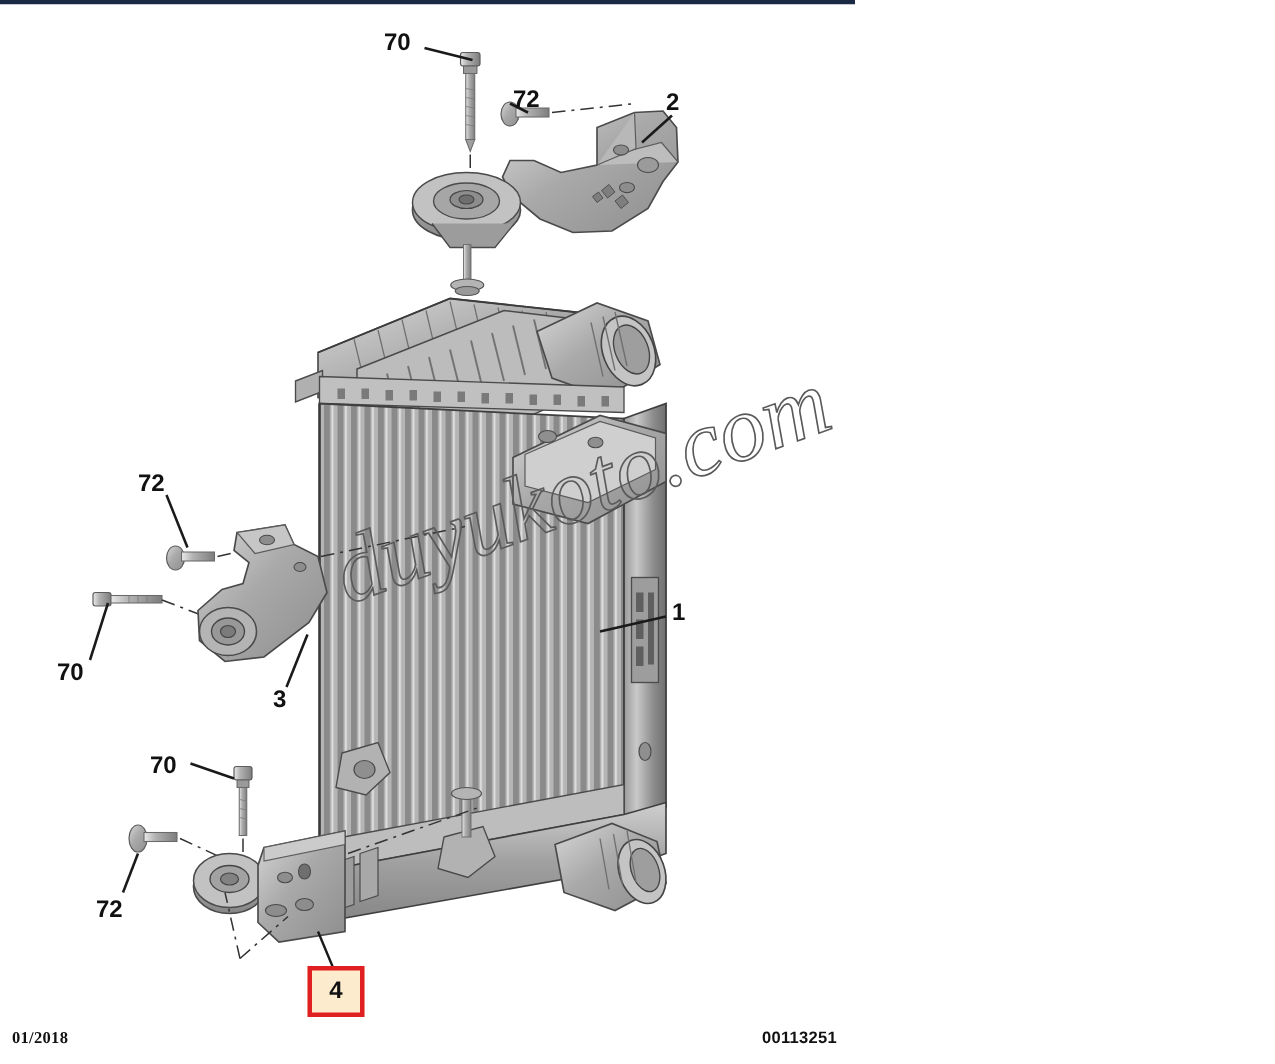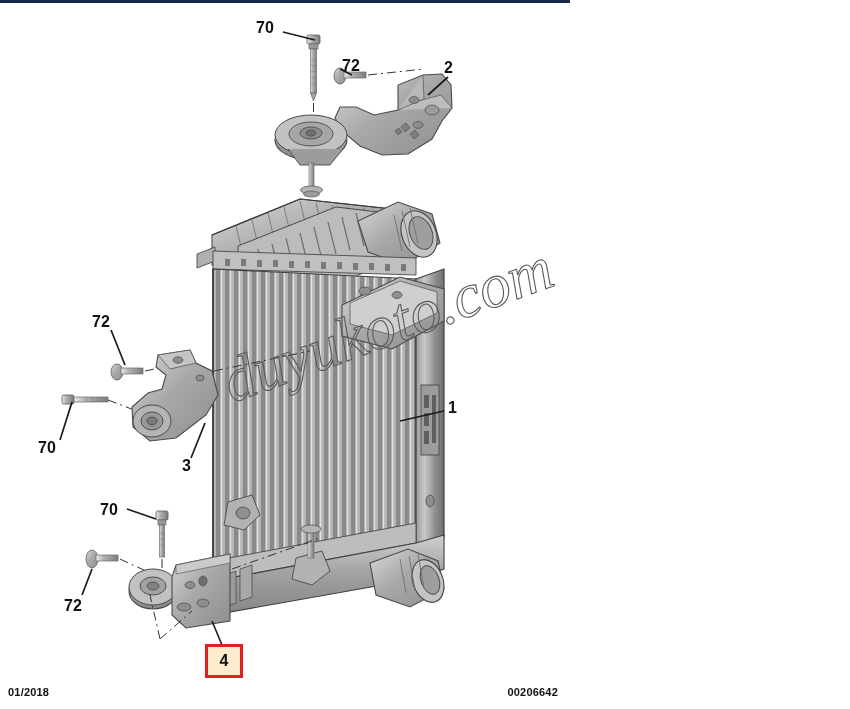--- a/index.html
+++ b/index.html
@@ -23,21 +23,21 @@
     position:absolute; left:0; top:3px; width:570px; height:706px;
     background:#ffffff;
     padding-left:20px;
   }
   #diagram-svg { position:absolute; left:0; top:0; }
 
   .footer-text {
     position:absolute; font-size:11px; font-weight:bold; color:#111;
     letter-spacing:0.2px;
   }
-  #footer-left  { left:8px;  bottom:11px; }
+  #footer-left  { left:8px;  bottom:11px;font-family:Liberation Serif, serif; }
   #footer-right { right:12px; bottom:11px; }
 
   
   #callout-4-box {
     position:absolute; left:205px; top:641px; width:38px; height:34px;
     border:3px solid #e02020; background:#fdebcd;
     display:flex; align-items:center; justify-content:center;
     font-size:16px; font-weight:bold; color:#111;
   }
 
@@ -344,21 +344,21 @@
     </g>
 
     <g>
       <text x="232" y="400" transform="rotate(-20 232 400)" font-family="Liberation Serif, serif" font-size="62" font-style="italic" fill="none" stroke="#5a5a5a" stroke-width="1.1">duyukoto.com</text>
     </g>
   </svg>
 
   <div id="callout-4-box">4</div>
 
   <div class="footer-text" id="footer-left">01/2018</div>
-  <div class="footer-text" id="footer-right">00206642</div>
+  <div class="footer-text" id="footer-right">00113251</div>
 </div>
 
 <div id="table-pane">
 
   <div id="title-block">
     
     
   </div>
 
 </div>

